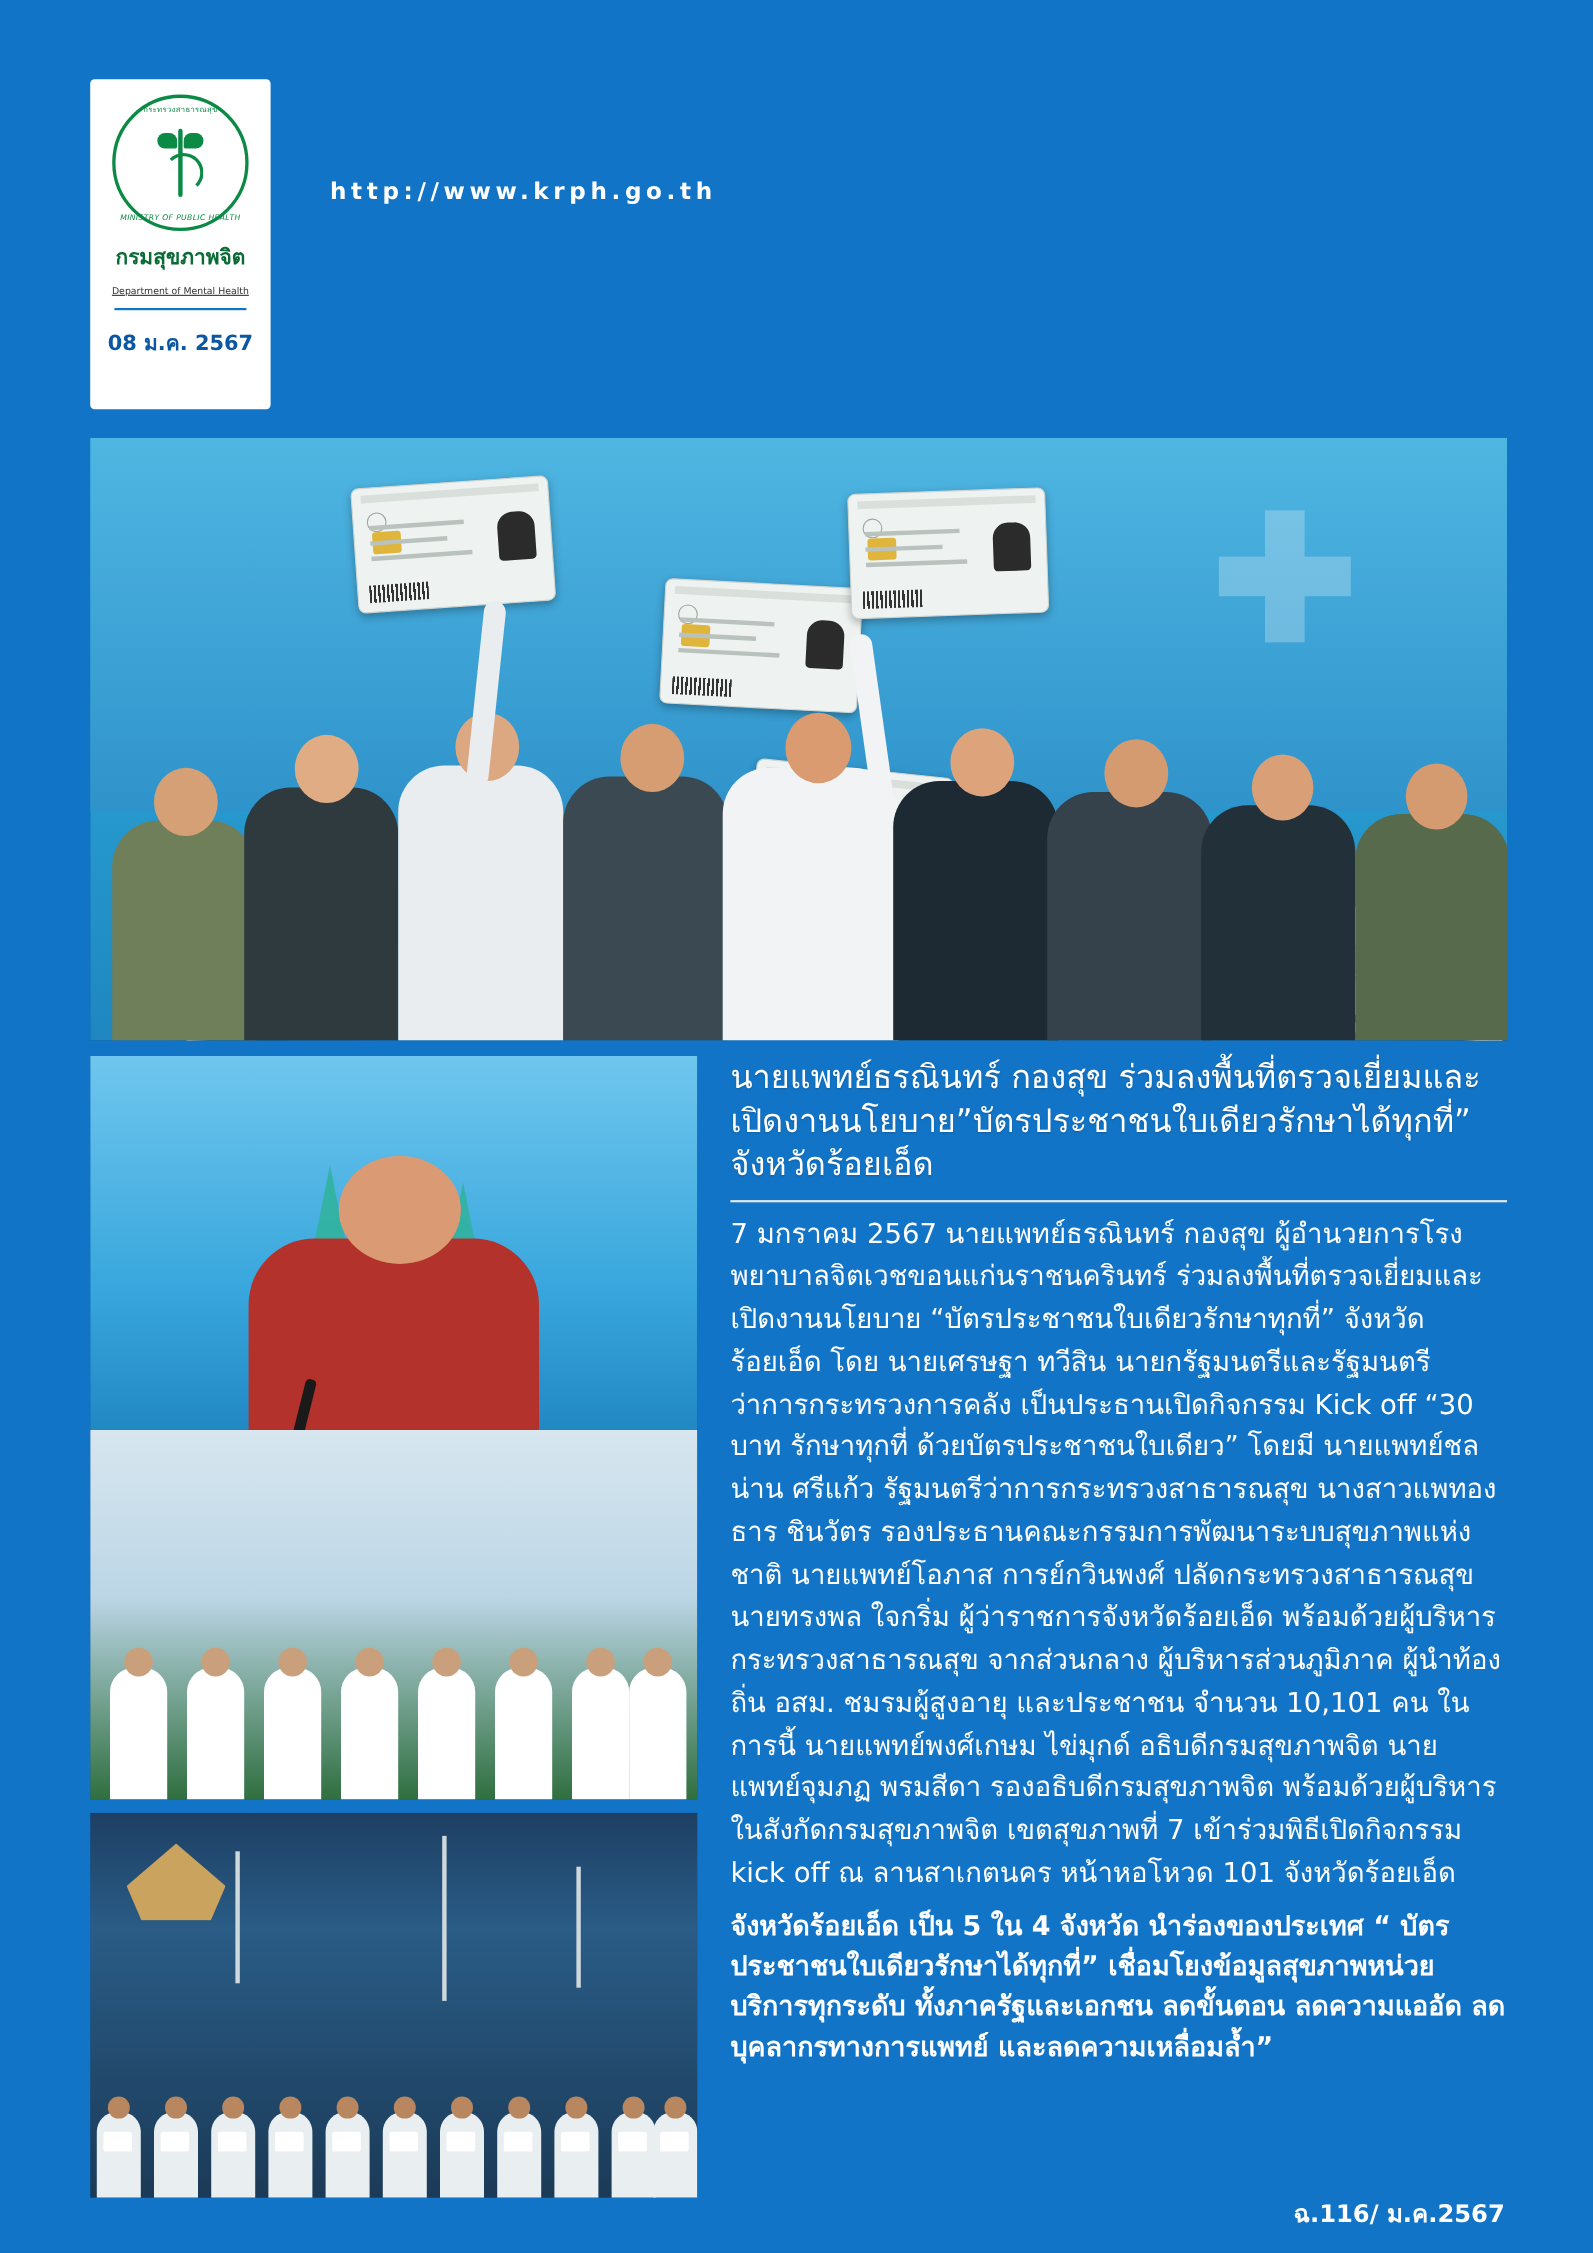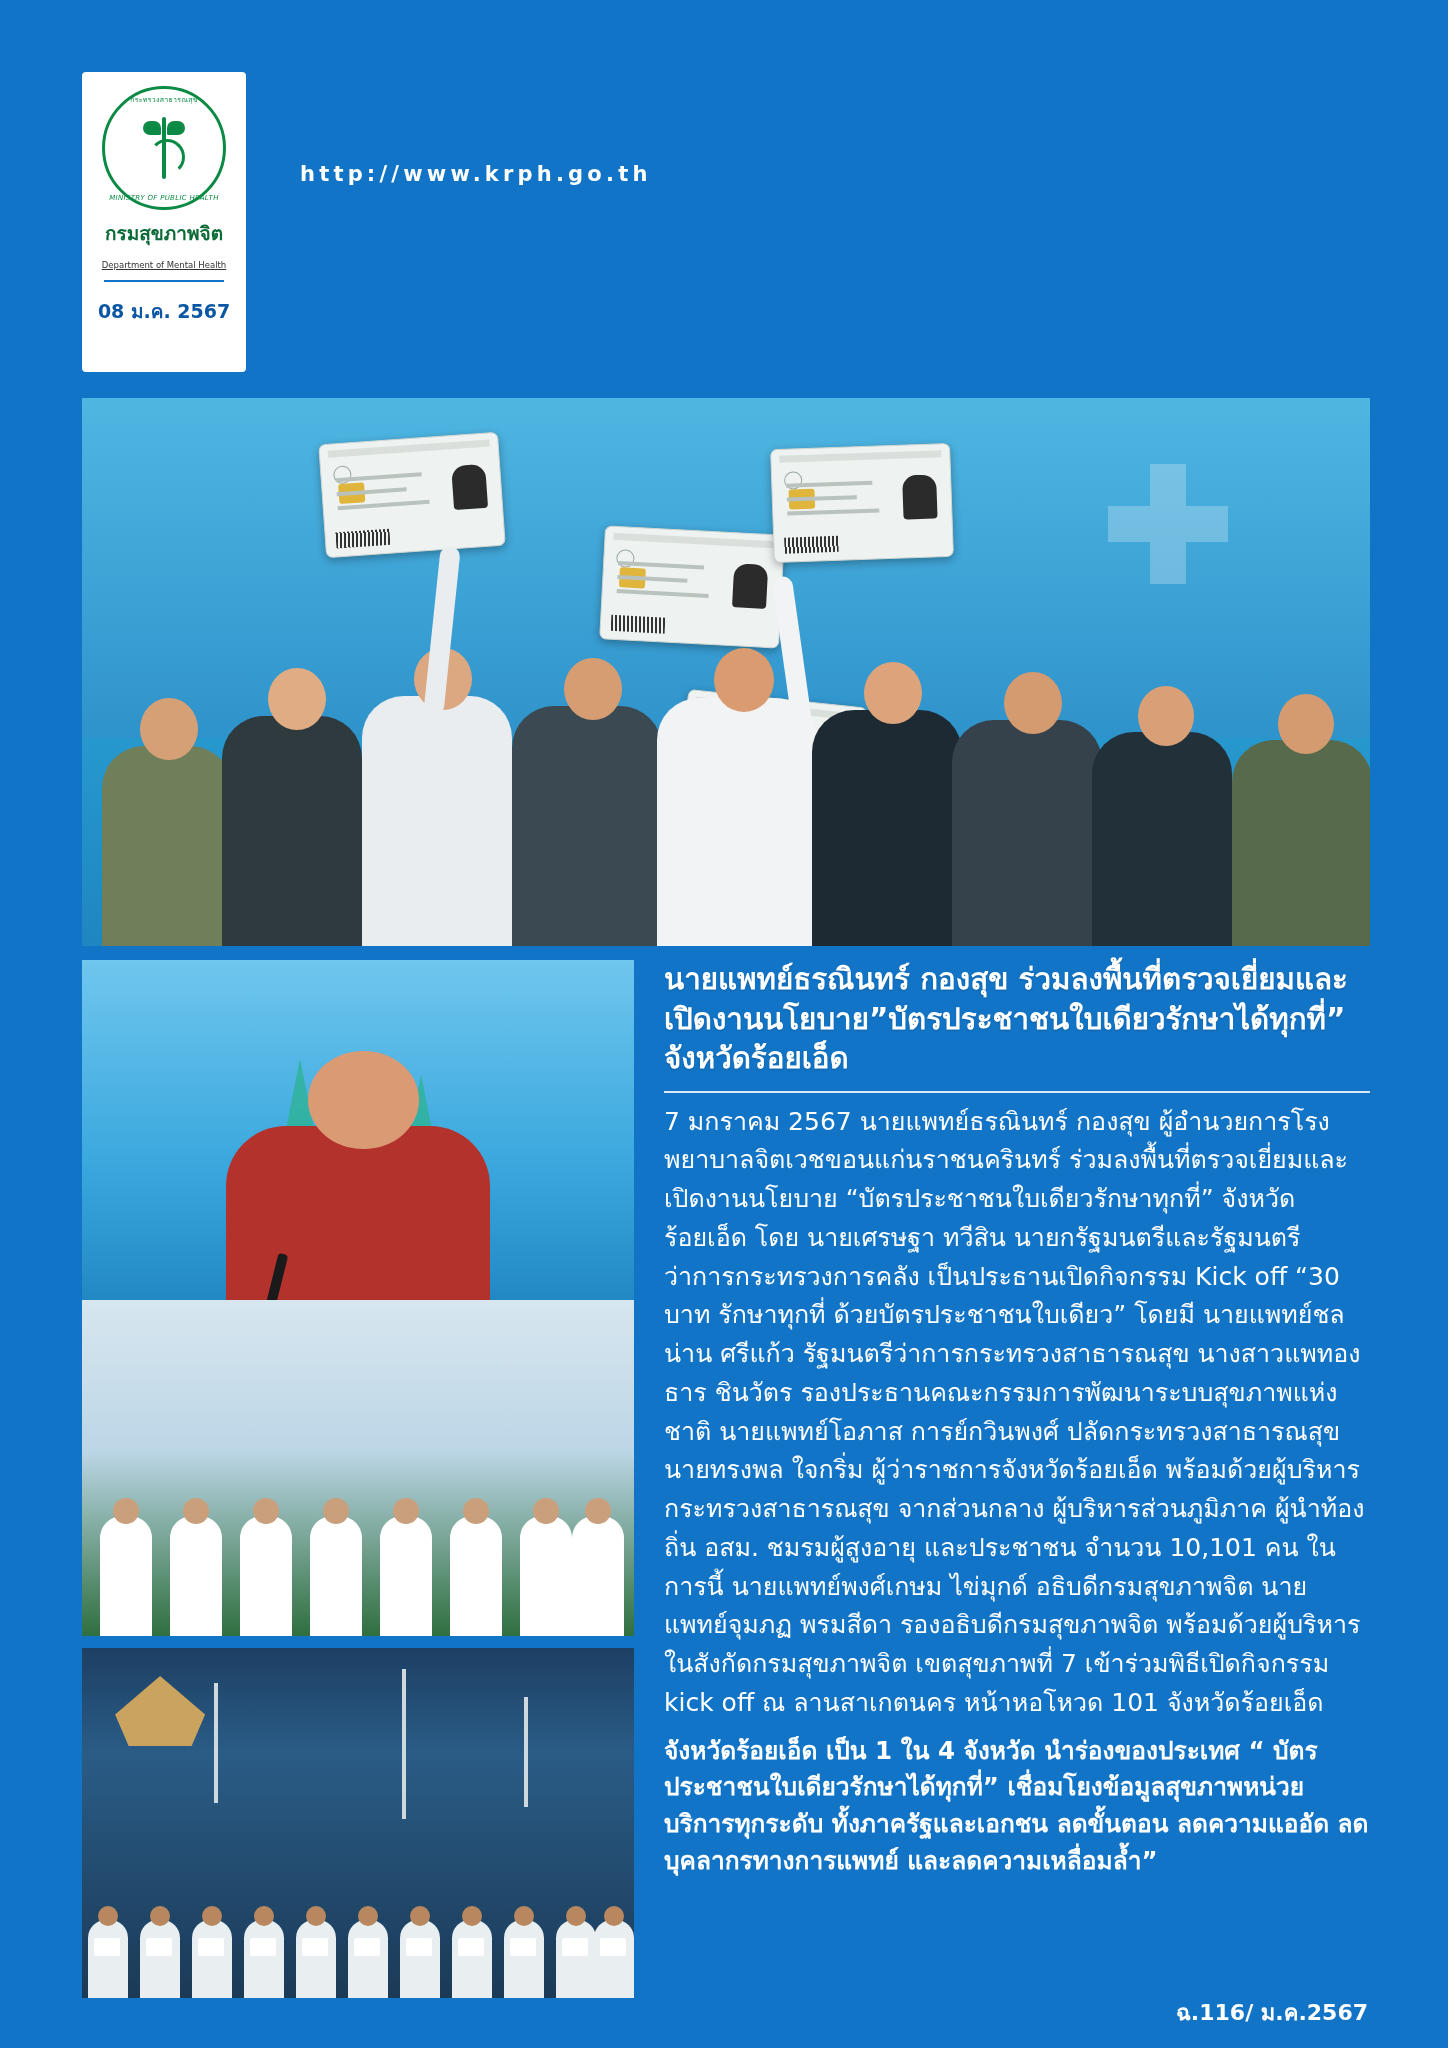--- a/index.html
+++ b/index.html
@@ -116,21 +116,21 @@
   .cw-bg{position:absolute;inset:0;background:linear-gradient(180deg,#1d3f63 0%,#2a5c86 30%,#1b3a57 100%);}
   .cw-temple{position:absolute;left:6%;top:8%;width:90px;height:70px;background:#caa45f;clip-path:polygon(50% 0,100% 55%,85% 100%,15% 100%,0 55%);}
   .cw-light{position:absolute;width:4px;background:#cfd8dd;}
   .cw-person{position:absolute;bottom:0;width:40px;height:78px;background:#e9eef1;border-radius:18px 18px 0 0;}
   .cw-head{position:absolute;width:20px;height:20px;border-radius:50%;background:#b9875f;}
   .cw-paper{position:absolute;width:26px;height:18px;background:#ffffff;border-radius:2px;}
 
   
   .article{position:absolute;left:664px;top:960px;width:706px;}
   .headline{
-    color:#ffffff;font-size:29.5px;font-weight:bold;line-height:1.34;
+    color:#ffffff;font-size:29.5px;font-weight:normal;line-height:1.34;
     text-shadow:0 1px 2px rgba(0,0,0,.18);
   }
   .rule{margin:12px 0 10px 0;height:2px;background:rgba(255,255,255,.85);}
   .body-text{
     color:#ffffff;font-size:25px;line-height:1.55;text-align:left;
   }
   .footer-note{
     margin-top:10px;color:#ffffff;font-size:24.5px;font-weight:bold;line-height:1.5;
   }
   .issue{
@@ -322,17 +322,17 @@
       <div class="cw-paper" style="left:480px;bottom:42px;"></div>
     <div class="cw-person" style="left:512px;"></div>
       <div class="cw-head" style="left:522px;bottom:72px;"></div>
       <div class="cw-paper" style="left:518px;bottom:42px;"></div>
   </div>
 
   <div class="article">
     <div class="headline">นายแพทย์ธรณินทร์ กองสุข ร่วมลงพื้นที่ตรวจเยี่ยมและเปิดงานนโยบาย”บัตรประชาชนใบเดียวรักษาได้ทุกที่” จังหวัดร้อยเอ็ด</div>
     <div class="rule"></div>
     <div class="body-text">7 มกราคม 2567 นายแพทย์ธรณินทร์ กองสุข ผู้อำนวยการโรงพยาบาลจิตเวชขอนแก่นราชนครินทร์ ร่วมลงพื้นที่ตรวจเยี่ยมและเปิดงานนโยบาย “บัตรประชาชนใบเดียวรักษาทุกที่” จังหวัดร้อยเอ็ด โดย นายเศรษฐา ทวีสิน นายกรัฐมนตรีและรัฐมนตรีว่าการกระทรวงการคลัง เป็นประธานเปิดกิจกรรม Kick off “30 บาท รักษาทุกที่ ด้วยบัตรประชาชนใบเดียว” โดยมี นายแพทย์ชลน่าน ศรีแก้ว รัฐมนตรีว่าการกระทรวงสาธารณสุข นางสาวแพทองธาร ชินวัตร รองประธานคณะกรรมการพัฒนาระบบสุขภาพแห่งชาติ นายแพทย์โอภาส การย์กวินพงศ์ ปลัดกระทรวงสาธารณสุข นายทรงพล ใจกริ่ม ผู้ว่าราชการจังหวัดร้อยเอ็ด พร้อมด้วยผู้บริหารกระทรวงสาธารณสุข จากส่วนกลาง ผู้บริหารส่วนภูมิภาค ผู้นำท้องถิ่น อสม. ชมรมผู้สูงอายุ และประชาชน จำนวน 10,101 คน ในการนี้ นายแพทย์พงศ์เกษม ไข่มุกด์ อธิบดีกรมสุขภาพจิต นายแพทย์จุมภฏ พรมสีดา รองอธิบดีกรมสุขภาพจิต พร้อมด้วยผู้บริหารในสังกัดกรมสุขภาพจิต เขตสุขภาพที่ 7 เข้าร่วมพิธีเปิดกิจกรรม kick off ณ ลานสาเกตนคร หน้าหอโหวด 101 จังหวัดร้อยเอ็ด</div>
-    <div class="footer-note">จังหวัดร้อยเอ็ด เป็น 1 ใน 4 จังหวัด นำร่องของประเทศ “ บัตรประชาชนใบเดียวรักษาได้ทุกที่” เชื่อมโยงข้อมูลสุขภาพหน่วยบริการทุกระดับ ทั้งภาครัฐและเอกชน ลดขั้นตอน ลดความแออัด ลดบุคลากรทางการแพทย์ และลดความเหลื่อมล้ำ”</div>
+    <div class="footer-note">จังหวัดร้อยเอ็ด เป็น 5 ใน 4 จังหวัด นำร่องของประเทศ “ บัตรประชาชนใบเดียวรักษาได้ทุกที่” เชื่อมโยงข้อมูลสุขภาพหน่วยบริการทุกระดับ ทั้งภาครัฐและเอกชน ลดขั้นตอน ลดความแออัด ลดบุคลากรทางการแพทย์ และลดความเหลื่อมล้ำ”</div>
   </div>
 
   <div class="issue">ฉ.116/ ม.ค.2567</div>
 </div>
 
 </body></html>

